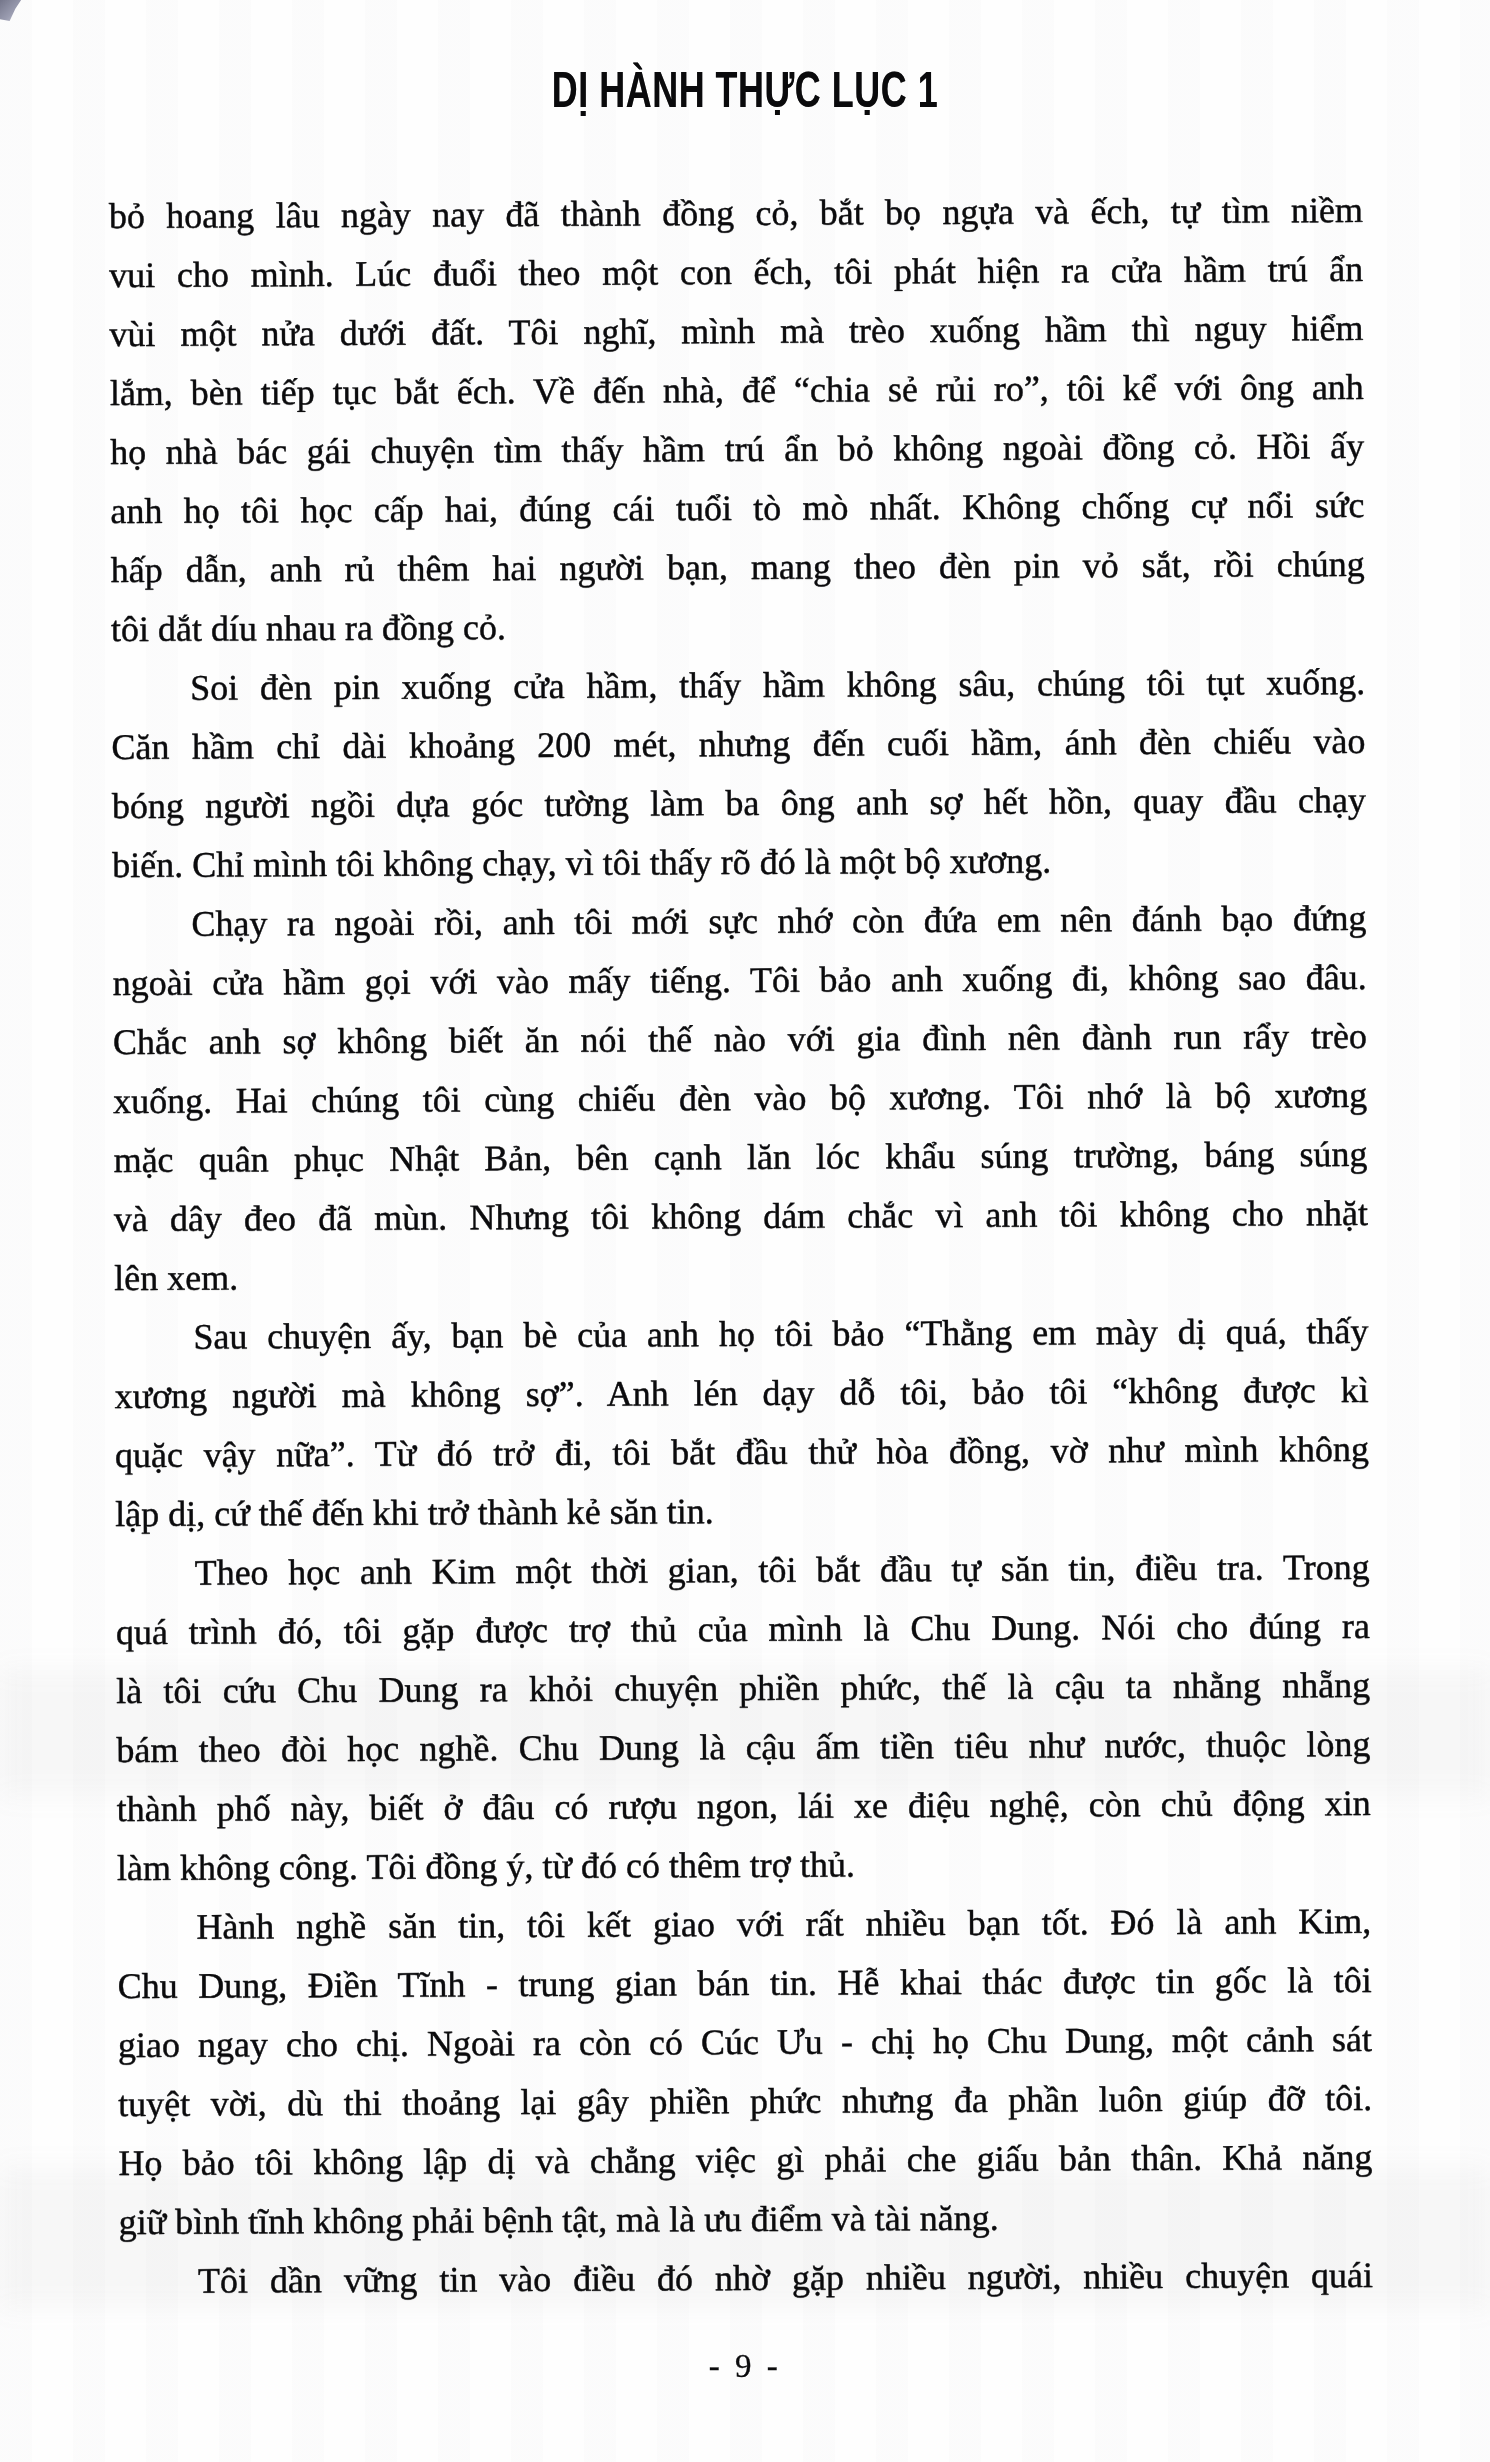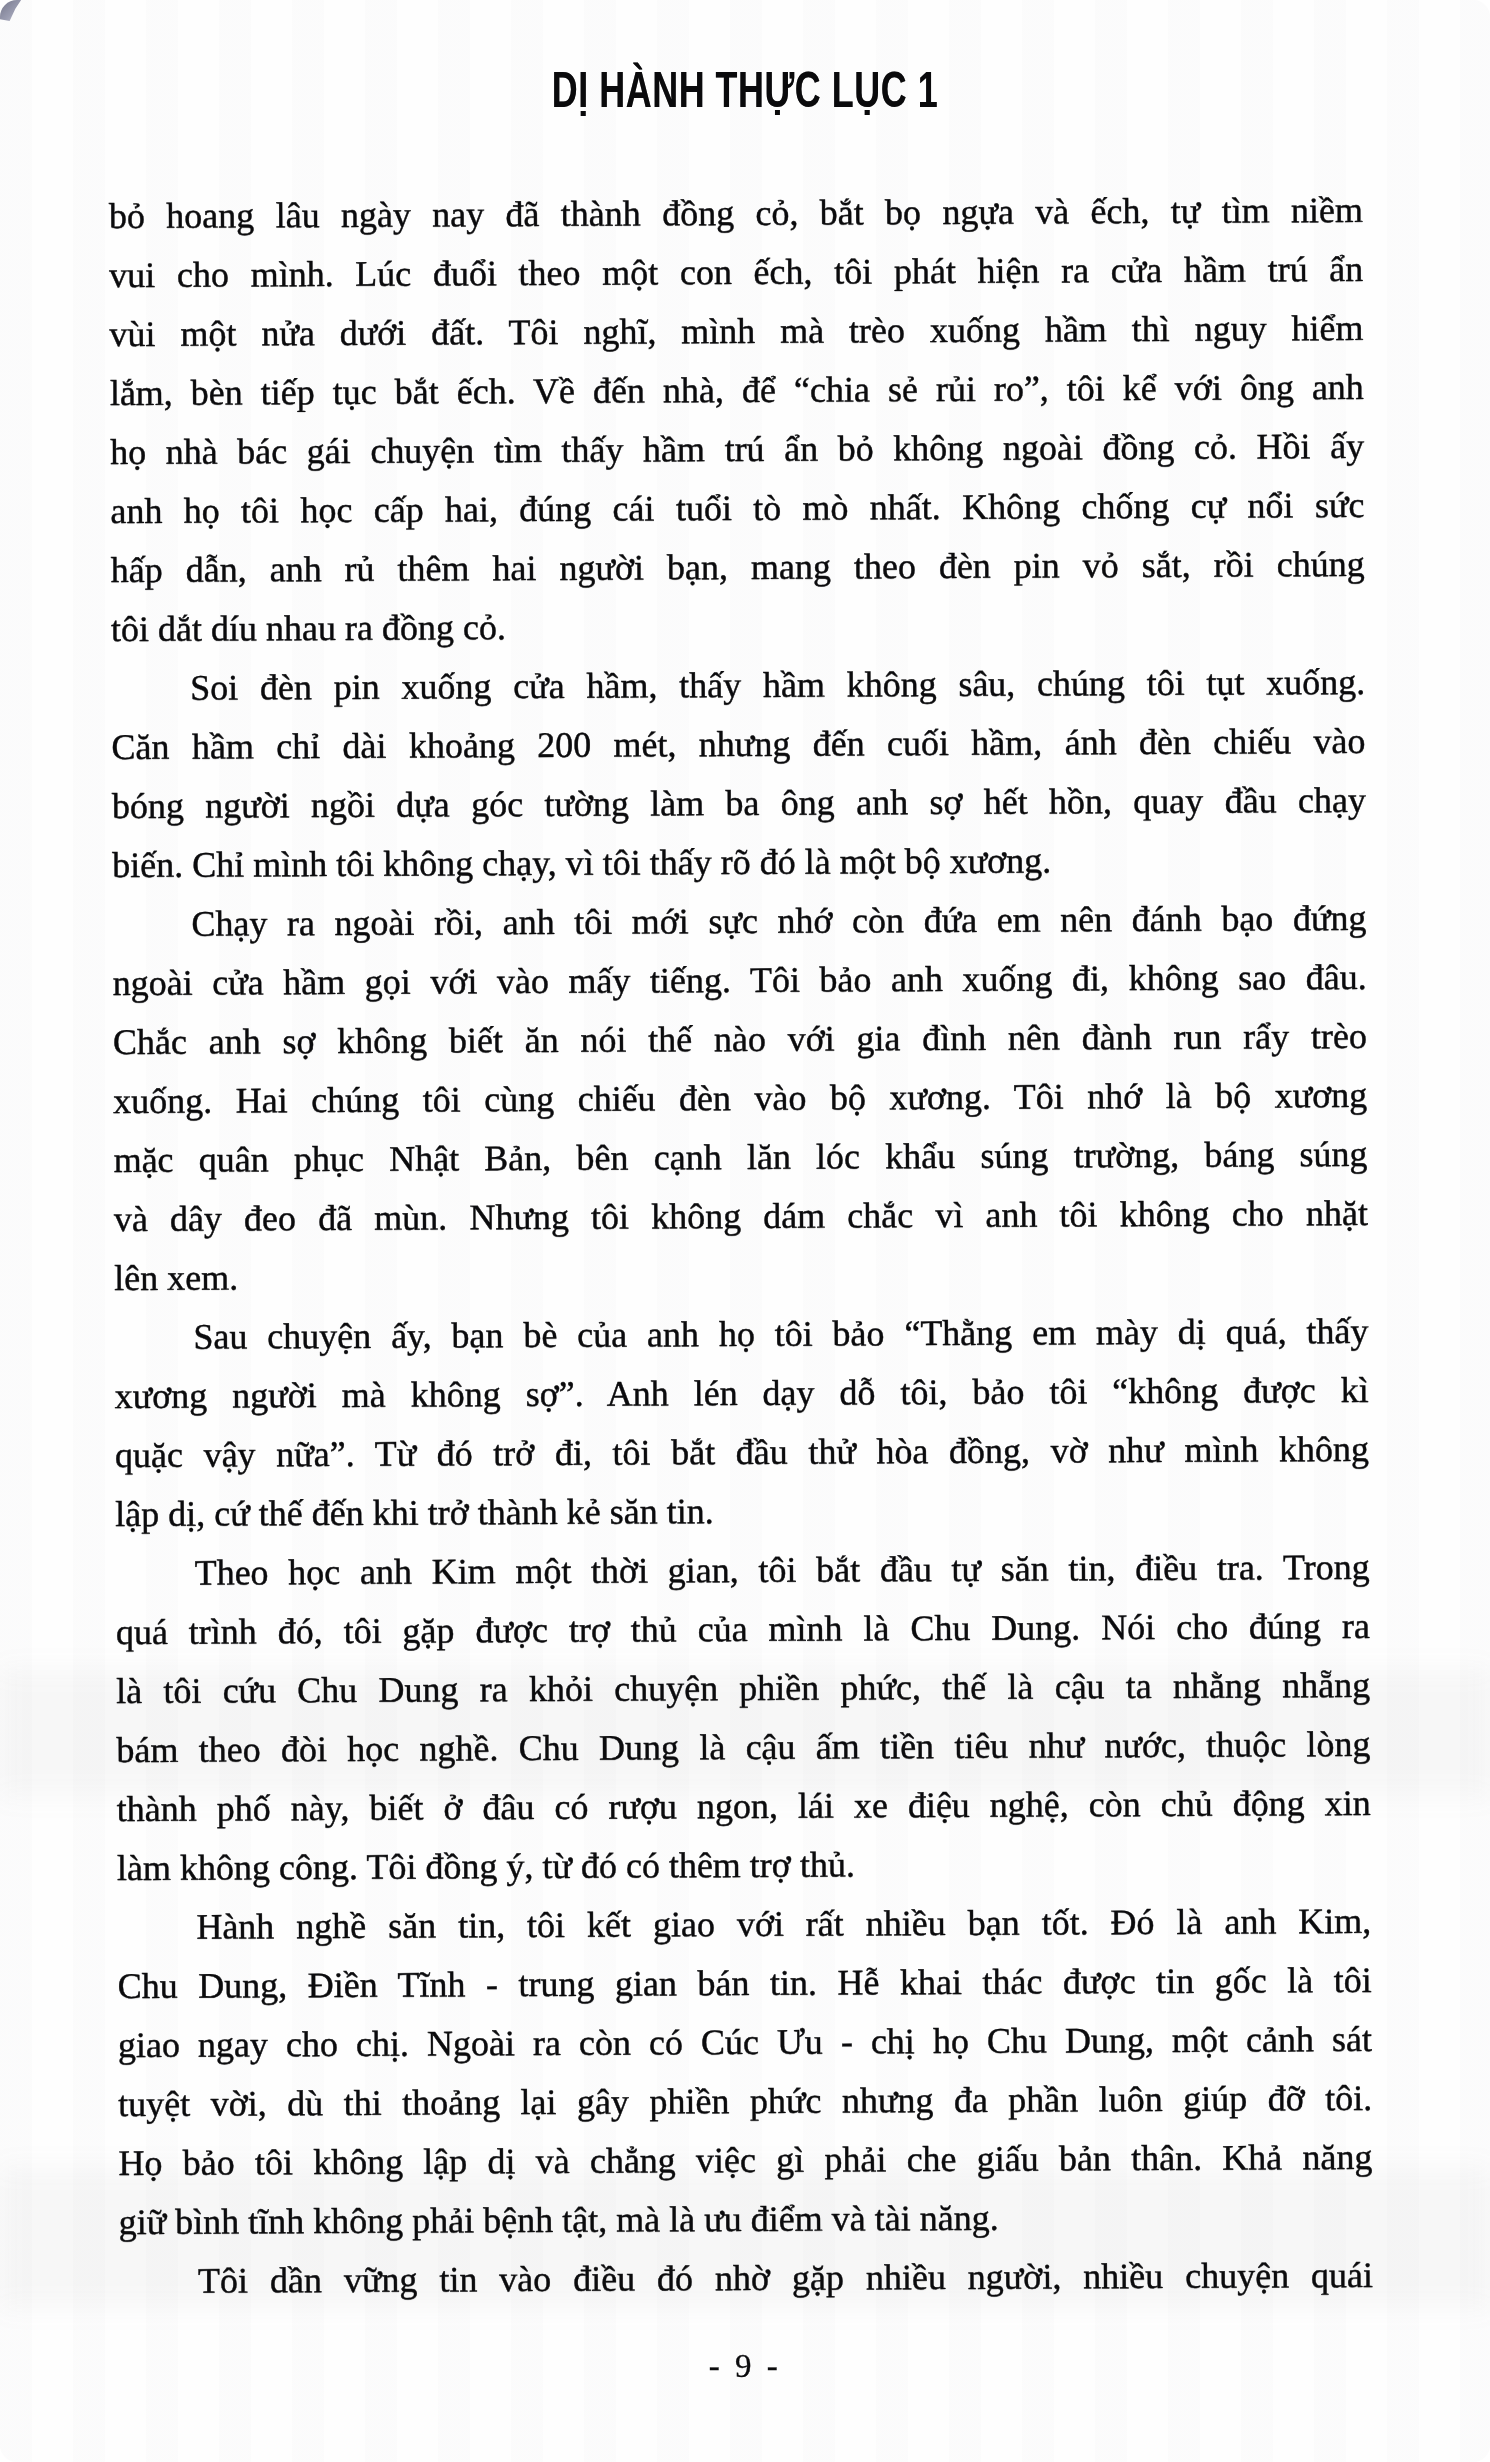--- a/index.html
+++ b/index.html
@@ -10,21 +10,20 @@
   .page {
     position: relative;
     width: 1490px;
     height: 2462px;
     background:
       repeating-linear-gradient(90deg, rgba(90,90,105,0.015) 0 32px, rgba(0,0,0,0) 32px 73px),
       #fefefe;
     overflow: hidden;
     font-family: "Liberation Serif", serif;
     color: #0b0b0d;
-    border-radius: 17px;
   }
   .scan-shade {
     position: absolute;
     left: 0;
     width: 1490px;
     background: rgba(110,112,124,0.05);
     filter: blur(12.6px);
     pointer-events: none;
   }
   .shade-a { top: 1670px; height: 126px; }

